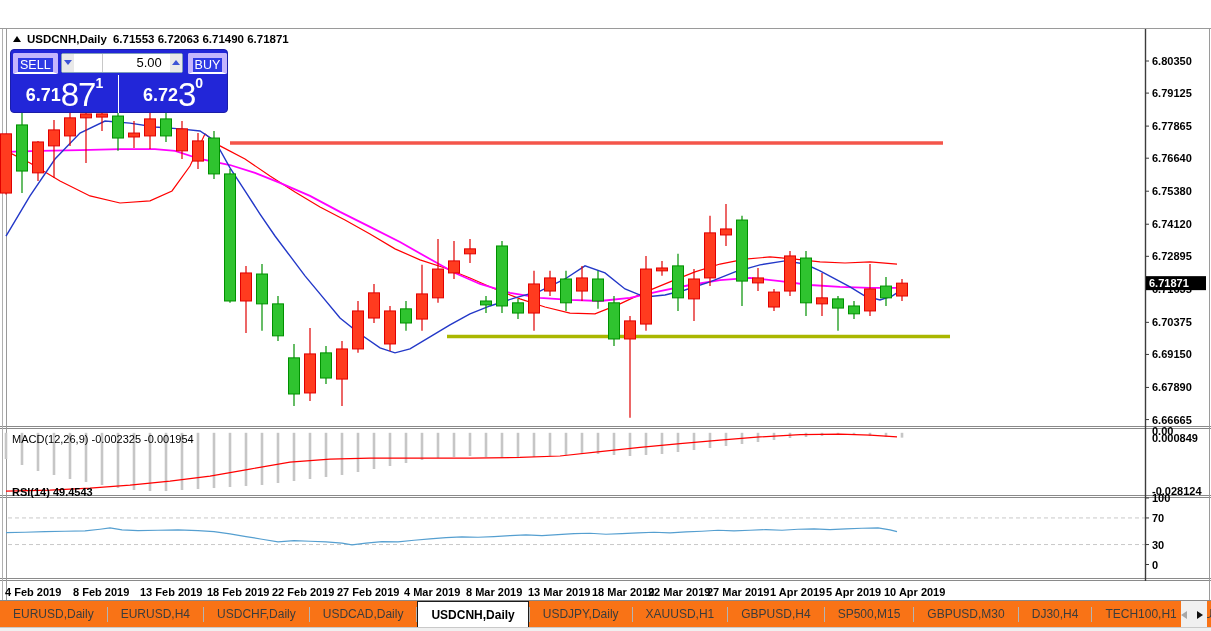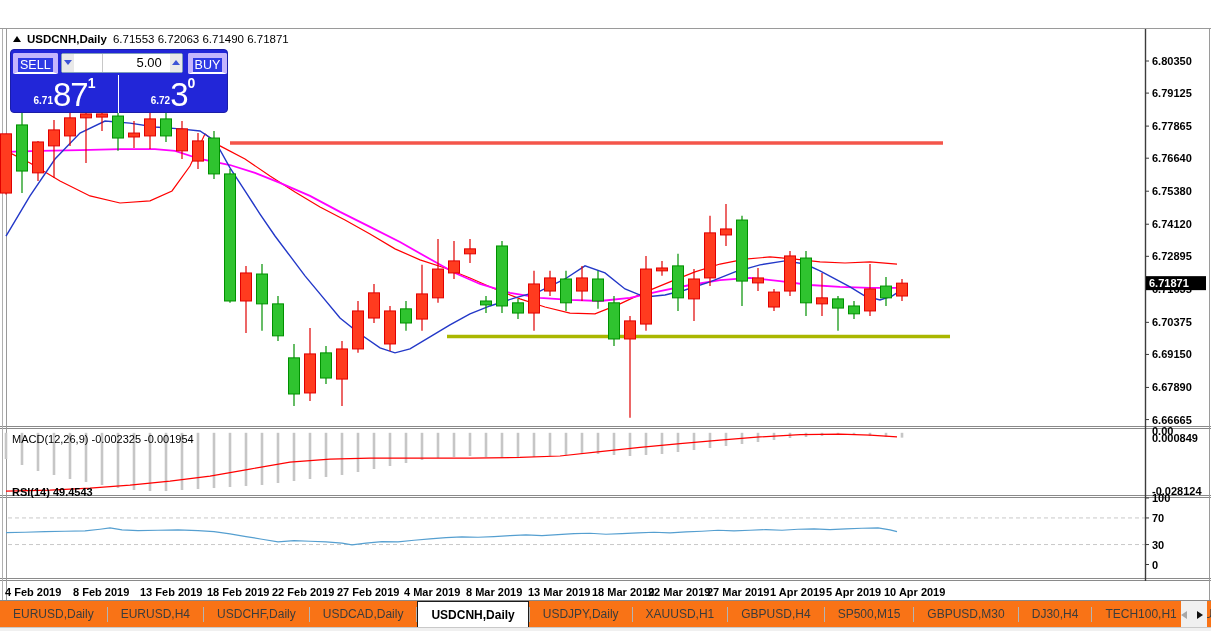--- a/index.html
+++ b/index.html
@@ -29,21 +29,21 @@
   .tp-sell { width:48px; margin-left:2px; border-bottom:2px solid #ffffff; }
   .tp-buy  { width:42px; margin-left:5px; border-bottom:2px solid #ffffff; }
   .tp-spin { display:flex; margin-left:3px; height:20px; border:1px solid #7f9db9; border-radius:2px; overflow:hidden; background:#ffffff; }
   .tp-arrowbtn { width:18px; background:#e9e9e9; border:0; display:flex; align-items:center; justify-content:center; cursor:pointer; }
   .tri-dn-s { width:0; height:0; border-left:4px solid transparent; border-right:4px solid transparent; border-top:5px solid #3d54d6; }
   .tri-up-s { width:0; height:0; border-left:4px solid transparent; border-right:4px solid transparent; border-bottom:5px solid #3d54d6; }
   .tp-vol { width:68px; border:0; outline:none; font-size:13px; text-align:right; padding-right:8px; font-family:"Liberation Sans",sans-serif; color:#000; border-left:1px solid #c8c8c8;margin-left:28px; }
   .tp-row2 { position:absolute; left:0; top:25px; width:100%; height:38px; display:flex; color:#fff; }
   .tp-half { width:50%; display:flex; align-items:flex-end; justify-content:center; padding-bottom:3px; }
   .tp-half.sell-side { border-right:1px solid #ffffff; }
-  .px-small { font-size:10px; font-weight:700; margin-bottom:4px; }
+  .px-small { font-size:18px; font-weight:700; margin-bottom:4px; }
   .px-big { font-size:33px; font-weight:400; line-height:30px; letter-spacing:-1px; }
   .px-sup { font-size:14px; font-weight:700; align-self:flex-start; margin-top:0px; }
 
   
   .tabbar { position:absolute; left:0; top:600px; width:1211px; height:27px; background:#f97316; border-top:1px solid #8a8a8a; display:flex; align-items:stretch; overflow:hidden; }
   .tab { font-size:12px; color:#3c3c3c; display:flex; align-items:center; padding:0 13px; white-space:nowrap; cursor:pointer; }
   .tab-sep { width:1px; height:15px; background:#b4b4b4; align-self:center; }
   .tab.active { background:#ffffff; border:1px solid #1c1c1c; border-bottom:0; font-weight:700; color:#000; margin-top:0px; }
   .tab-arrows { position:absolute; right:4px; top:0; height:27px; display:flex; align-items:center; gap:10px; padding-right:4px; background:#f0f0f0; }
   .tri-left { width:0; height:0; border-top:4px solid transparent; border-bottom:4px solid transparent; border-right:6px solid #a8a8a8; cursor:pointer; }
@@ -300,21 +300,21 @@
         <text x="648" y="567" font-size="11" font-weight="700" fill="#000000">22 Mar 2019</text>
         <text x="707" y="567" font-size="11" font-weight="700" fill="#000000">27 Mar 2019</text>
         <text x="770" y="567" font-size="11" font-weight="700" fill="#000000">1 Apr 2019</text>
         <text x="826" y="567" font-size="11" font-weight="700" fill="#000000">5 Apr 2019</text>
         <text x="884" y="567" font-size="11" font-weight="700" fill="#000000">10 Apr 2019</text>
       </svg>
 
     <div class="ohlc-title">
       <span class="tri-up"></span>
       <span>USDCNH,Daily</span>
-      <span style="font-weight:400;">6.71553 6.72063 6.71490 6.71871</span>
+      <span style="font-weight:700;">6.71553 6.72063 6.71490 6.71871</span>
     </div>
 
     <div class="pane-label" style="left:12px; top:404px;">MACD(12,26,9) -0.002325 -0.001954</div>
     <div class="pane-label" style="left:12px; top:457px;font-weight:bold;">RSI(14) 49.4543</div>
 
     
     <div class="trade-panel">
       <div class="tp-row1">
         <div class="tp-btn tp-sell">SELL</div>
         <div class="tp-spin">

